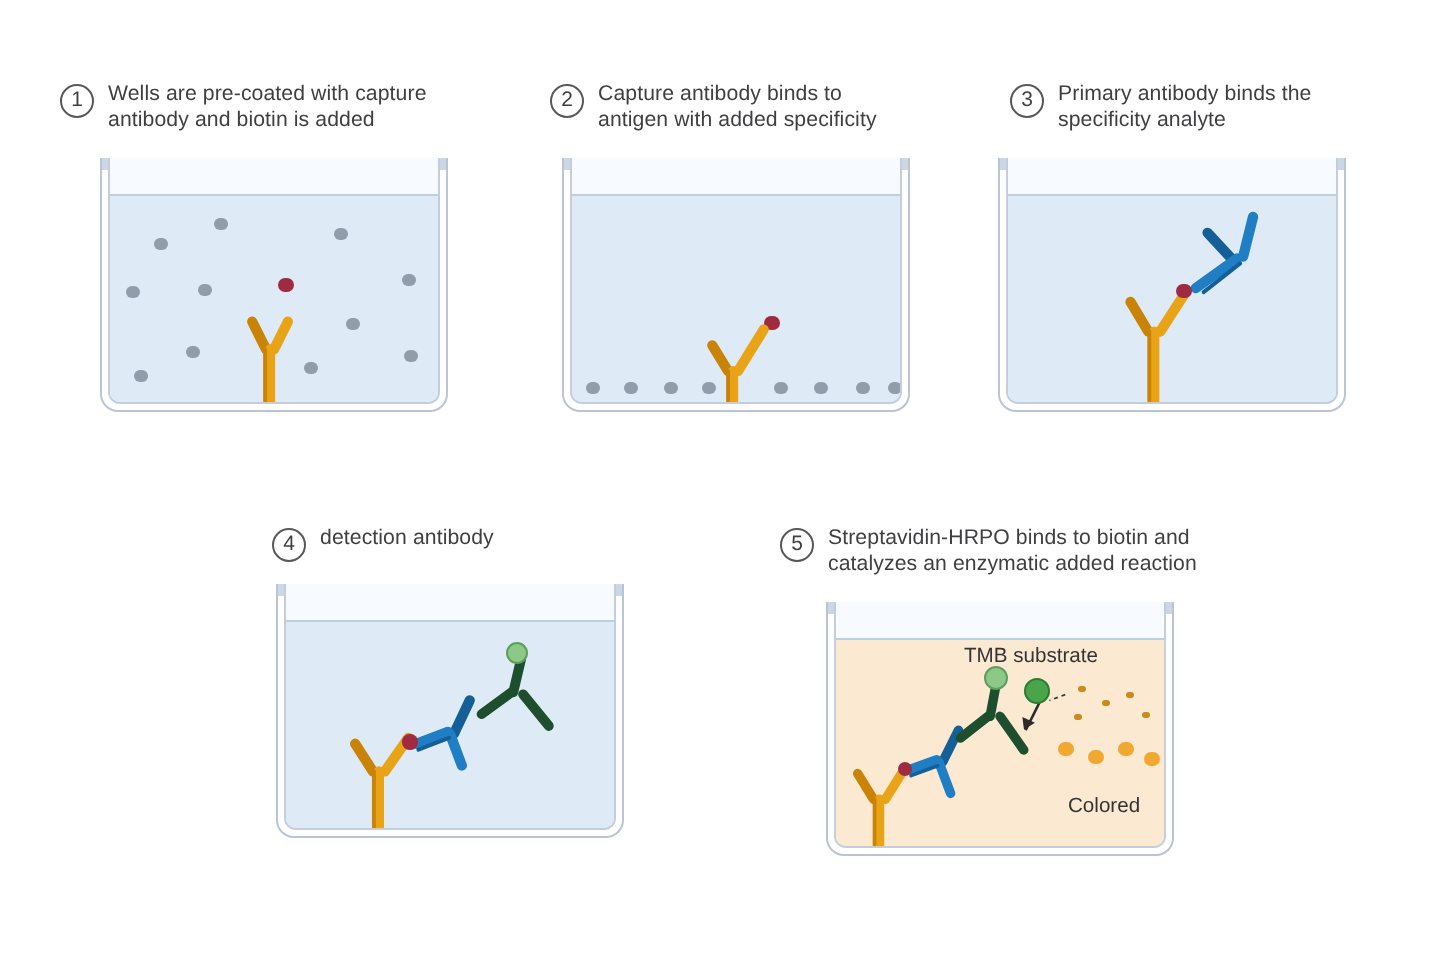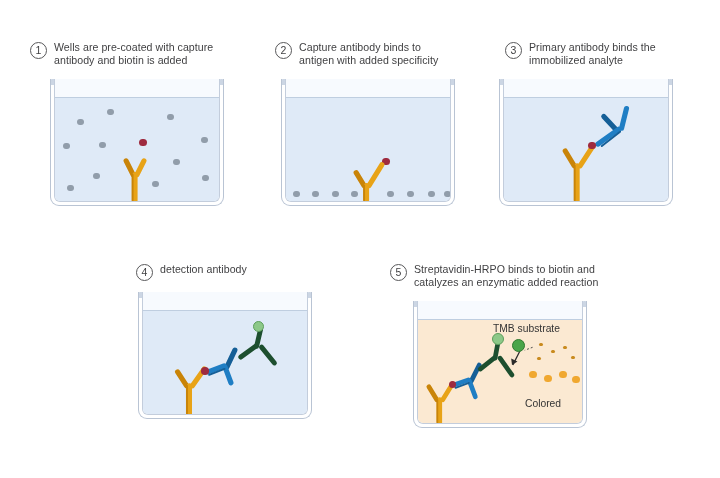--- a/index.html
+++ b/index.html
@@ -247,21 +247,21 @@
         </div>
       </div>
     </div>
   </div>
 
   <div class="step" style="left:505px; top:41px; width:205px;">
     <div class="step-head">
       <div class="step-num">3</div>
       <div class="step-text">
         <div>Primary antibody binds the</div>
-        <div>immobilized analyte</div>
+        <div>specificity analyte</div>
       </div>
     </div>
 
     <div class="well" style="width:174px; height:127px; margin-left:-6px; margin-top:11px;">
       <div class="well-caps">
         <div class="cap l"></div>
         <div class="cap r"></div>
       </div>
       <div class="well-outer"></div>
       <div class="well-inner">
@@ -386,22 +386,22 @@
               <path d="M63 50 L77 39" stroke="#1d4f2f"></path>
               <path d="M78 39 L81 23" stroke="#1d4f2f"></path>
             </g>
             <g>
               <path d="M116 28 L108 31" stroke="#3a3a3a" stroke-width="0.9" stroke-dasharray="2 2" fill="none"></path>
               <path d="M104 30 L96 46" stroke="#2b2b2b" stroke-width="1.3" fill="none"></path>
               <path d="M96 46 L99.5 40.5 L92.5 40.5 Z" fill="#2b2b2b" transform="rotate(25 96 44)"></path>
             </g>
           </svg>
 
-          <div class="inline-label" style="left:75px; top:4px; white-space:nowrap;">TMB substrate</div>
-          <div class="inline-label" style="left:107px; top:67px;">
+          <div class="inline-label" style="left:64px; top:4px; white-space:nowrap;">TMB substrate</div>
+          <div class="inline-label" style="left:116px; top:67px;">
             <div>Colored</div>
             <div>product</div>
           </div>
         </div>
       </div>
     </div>
   </div>
 
 </div>
 

